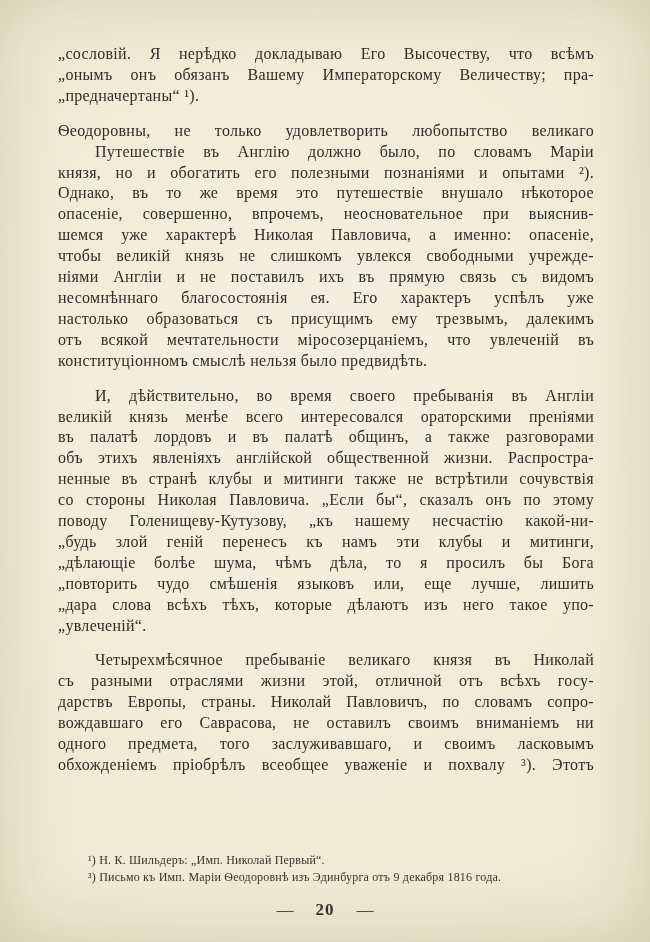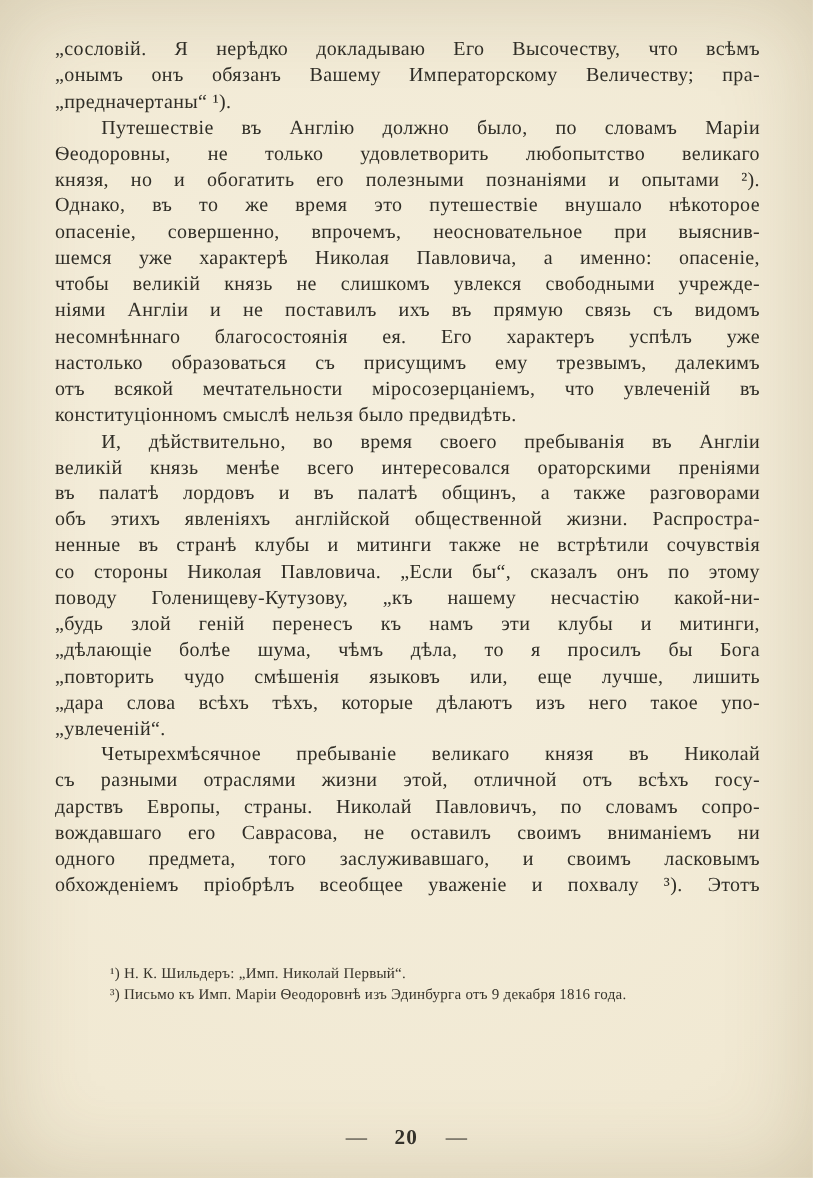--- a/index.html
+++ b/index.html
@@ -14,37 +14,37 @@
     position: relative;
     width: 650px;
     height: 942px;
     overflow: hidden;
     color: #2f2d26;
     background: radial-gradient(ellipse 130% 105% at 48% 42%, #f5efde 0%, #f1e9d3 55%, #e8ddc1 100%);
     box-shadow: inset 0 0 70px rgba(115, 95, 55, 0.22);
     padding: 30px 42px 0 44px;
   }
   .text-block { width: 564px; }
-  .paragraph { margin: 0; }
+  .paragraph { margin: 14px; }
   .line {
     font-size: 16px;
     line-height: 20.9px;
     letter-spacing: 0.3px;
     text-align: justify;
     text-align-last: justify;
     -moz-text-align-last: justify;
     white-space: normal;
   }
   .line.last {
     text-align-last: left;
     -moz-text-align-last: left;
   }
   .line.indent { text-indent: 37px; }
   .footnotes {
-    margin-top: 50px;
+    margin-top: 76px;
     padding-left: 44px;
   }
   .footnote {
     font-size: 12px;
     line-height: 17px;
     letter-spacing: 0.2px;
     color: #37342b;
   }
   .footer {
     position: absolute;
@@ -65,22 +65,22 @@
 
 <div class="page">
 
   <div class="text-block">
       <div class="paragraph">
         <div class="line">„сословій. Я нерѣдко докладываю Его Высочеству, что всѣмъ</div>
         <div class="line">„онымъ онъ обязанъ Вашему Императорскому Величеству; пра-</div>
         <div class="line last">„предначертаны“ ¹).</div>
       </div>
       <div class="paragraph">
+        <div class="line">Ѳеодоровны, не только удовлетворить любопытство великаго</div>
         <div class="line indent">Путешествіе въ Англію должно было, по словамъ Маріи</div>
-        <div class="line">Ѳеодоровны, не только удовлетворить любопытство великаго</div>
         <div class="line">князя, но и обогатить его полезными познаніями и опытами ²).</div>
         <div class="line">Однако, въ то же время это путешествіе внушало нѣкоторое</div>
         <div class="line">опасеніе, совершенно, впрочемъ, неосновательное при выяснив-</div>
         <div class="line">шемся уже характерѣ Николая Павловича, а именно: опасеніе,</div>
         <div class="line">чтобы великій князь не слишкомъ увлекся свободными учрежде-</div>
         <div class="line">ніями Англіи и не поставилъ ихъ въ прямую связь съ видомъ</div>
         <div class="line">несомнѣннаго благосостоянія ея. Его характеръ успѣлъ уже</div>
         <div class="line">настолько образоваться съ присущимъ ему трезвымъ, далекимъ</div>
         <div class="line">отъ всякой мечтательности міросозерцаніемъ, что увлеченій въ</div>
         <div class="line last">конституціонномъ смыслѣ нельзя было предвидѣть.</div>

